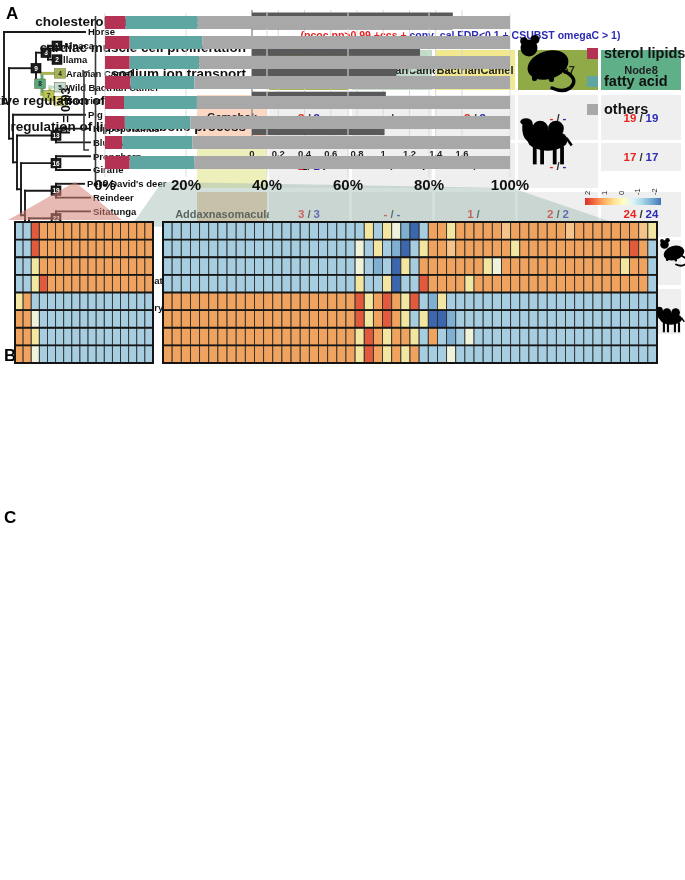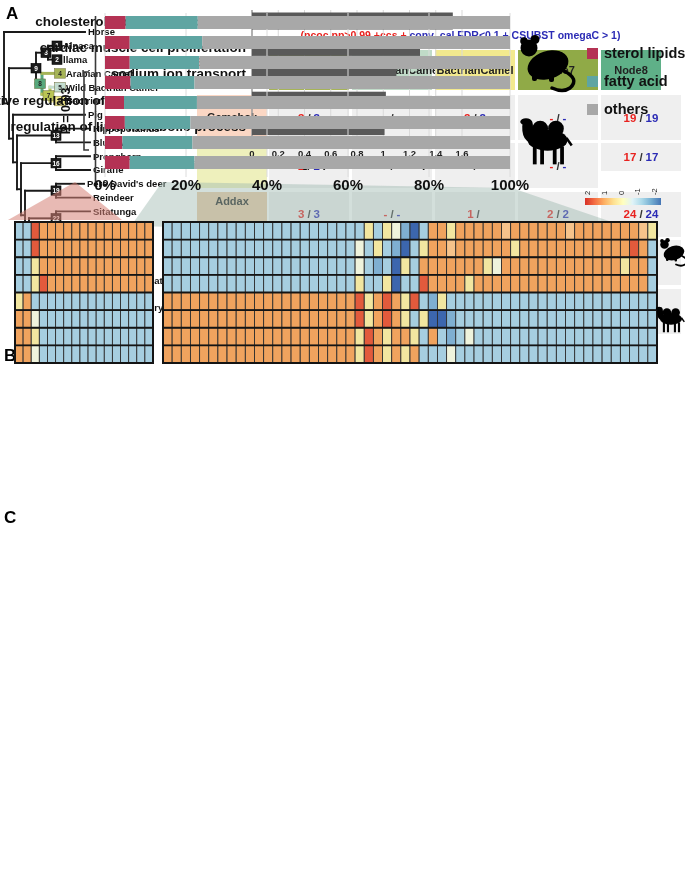--- a/index.html
+++ b/index.html
@@ -170,21 +170,21 @@
       <span>Camel</span>
     </div>
     <div class="cell hcell" style="left:238px;width:80px;background:#f2e98e;">
       <span>Bactrian</span>
       <br>
       <span>Camel</span>
     </div>
     <div class="cell hcell" style="left:321px;width:80px;background:#90aa47;">
       <span>Node7</span>
     </div>
-    <div class="cell hcell" style="left:404px;width:60px;background:#5fb088;">
+    <div class="cell hcell" style="left:404px;width:80px;background:#5fb088;">
       <span>Node8</span>
     </div>
     <div class="cell rlabel" style="top:67px;height:45px;background:#fbd7c4;">
       <span>Gemsbok</span>
     </div>
     <div class="cell dcell" style="left:72px;width:80px;top:67px;height:45px;">
       <span class="rnum">3</span>
       <span class="slash">/</span>
       <span class="bnum">3</span>
     </div>
@@ -231,21 +231,21 @@
     <div class="cell dcell" style="left:321px;width:80px;top:115.4px;height:45px;">
       <span class="rnum">-</span>
       <span class="slash">/</span>
       <span class="bnum">-</span>
     </div>
     <div class="cell dcell" style="left:404px;width:80px;top:115.4px;height:28px;">
       <span class="rnum">17</span>
       <span class="slash">/</span>
       <span class="bnum">17</span>
     </div>
-    <div class="cell rlabel" style="top:163.8px;height:45px;background:#ecc9a4;flex-direction:column;">
+    <div class="cell rlabel" style="top:163.8px;height:45px;background:#ecc9a4;">
       <span>Addax</span>
       <br>
       <span>nasomaculatus</span>
     </div>
     <div class="cell dcell" style="left:72px;width:80px;top:163.8px;height:45px;">
       <span class="rnum">3</span>
       <span class="slash">/</span>
       <span class="bnum">3</span>
     </div>
     <div class="cell dcell" style="left:155px;width:80px;top:163.8px;height:45px;">

